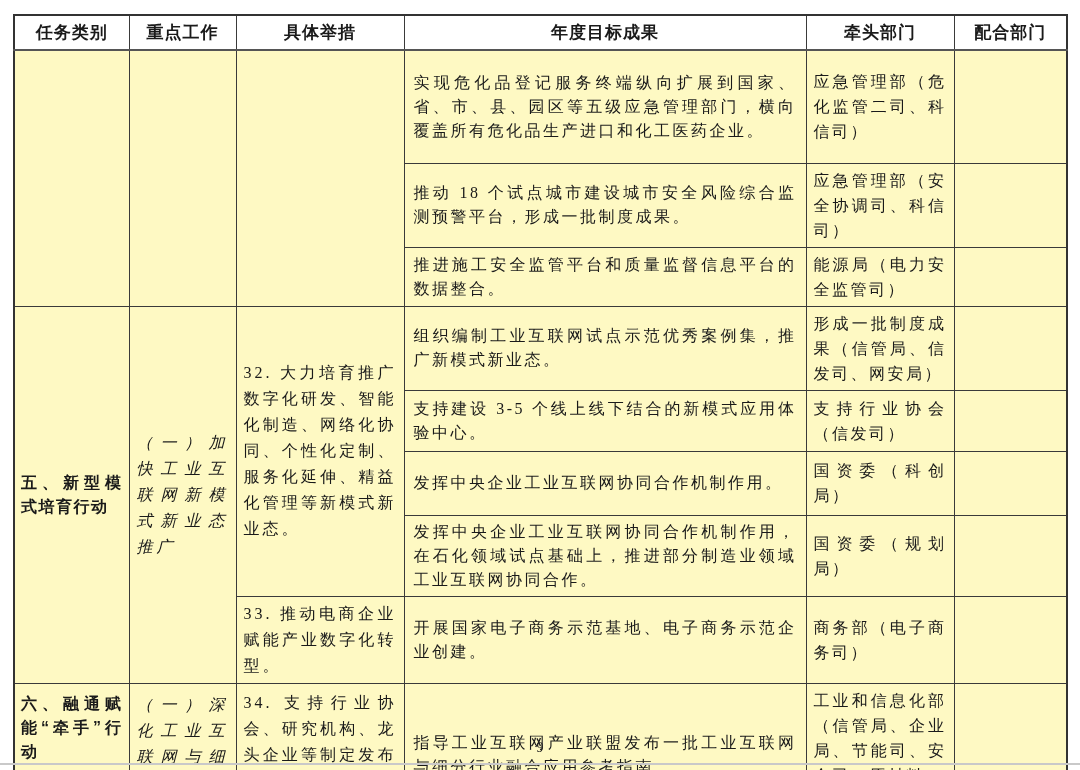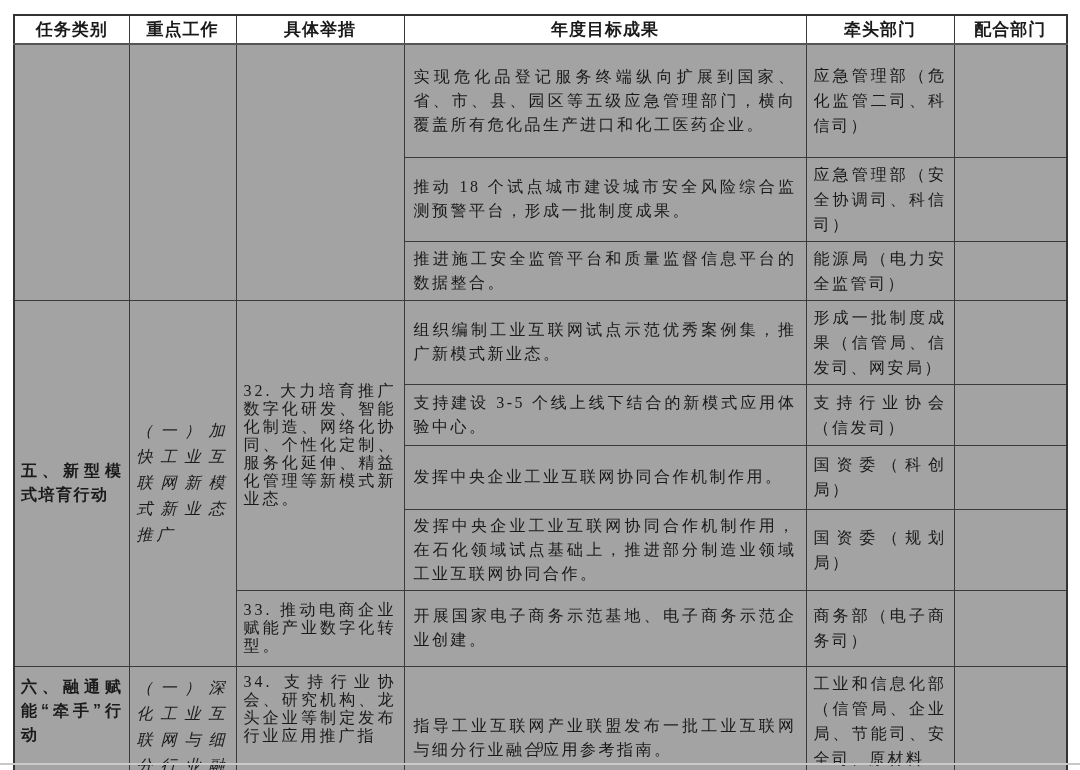--- a/index.html
+++ b/index.html
@@ -36,32 +36,32 @@
     background:#ffffff;
   }
   td{
     font-size:16px;
     line-height:23px;
     letter-spacing:3px;
     vertical-align:middle;
     padding:4px 7px;
     text-align:justify;
     text-justify:inter-character;
-    background:#a3a3a3;
+    background:#fef9c3;
   }
   td.cat{
     font-family:"Liberation Sans","DejaVu Sans",sans-serif;
     font-weight:bold;
     letter-spacing:1.5px;
     line-height:24px;
     padding:11px 6px;
     margin-top:12px;
   }
   td.work{line-height:26px;letter-spacing:4px;font-style:italic;}
-  td.measure{line-height:18px;letter-spacing:3px;}
+  td.measure{line-height:26px;letter-spacing:3px;}
   td.goal{line-height:24px;letter-spacing:2.5px;padding:4px 9px;}
   td.lead{line-height:25px;letter-spacing:2.5px;}
   td.support{padding:0;}
   #page-num{
     position:absolute;
     left:0;top:740px;width:1080px;
     text-align:center;
     font-size:14px;
     color:#222;
   }
@@ -80,21 +80,21 @@
     <colgroup>
       <col style="width:115px">
       <col style="width:107px">
       <col style="width:168px">
       <col style="width:402px">
       <col style="width:148px">
       <col style="width:113px">
     </colgroup>
 
     <tbody>
-        <tr style="height:29px">
+        <tr style="height:35px">
       <th>任务类别</th>
       <th>重点工作</th>
       <th>具体举措</th>
       <th>年度目标成果</th>
       <th>牵头部门</th>
       <th>配合部门</th>
     </tr>
 
     <tr style="height:113px">
       <td class="cat" rowspan="3"></td>

